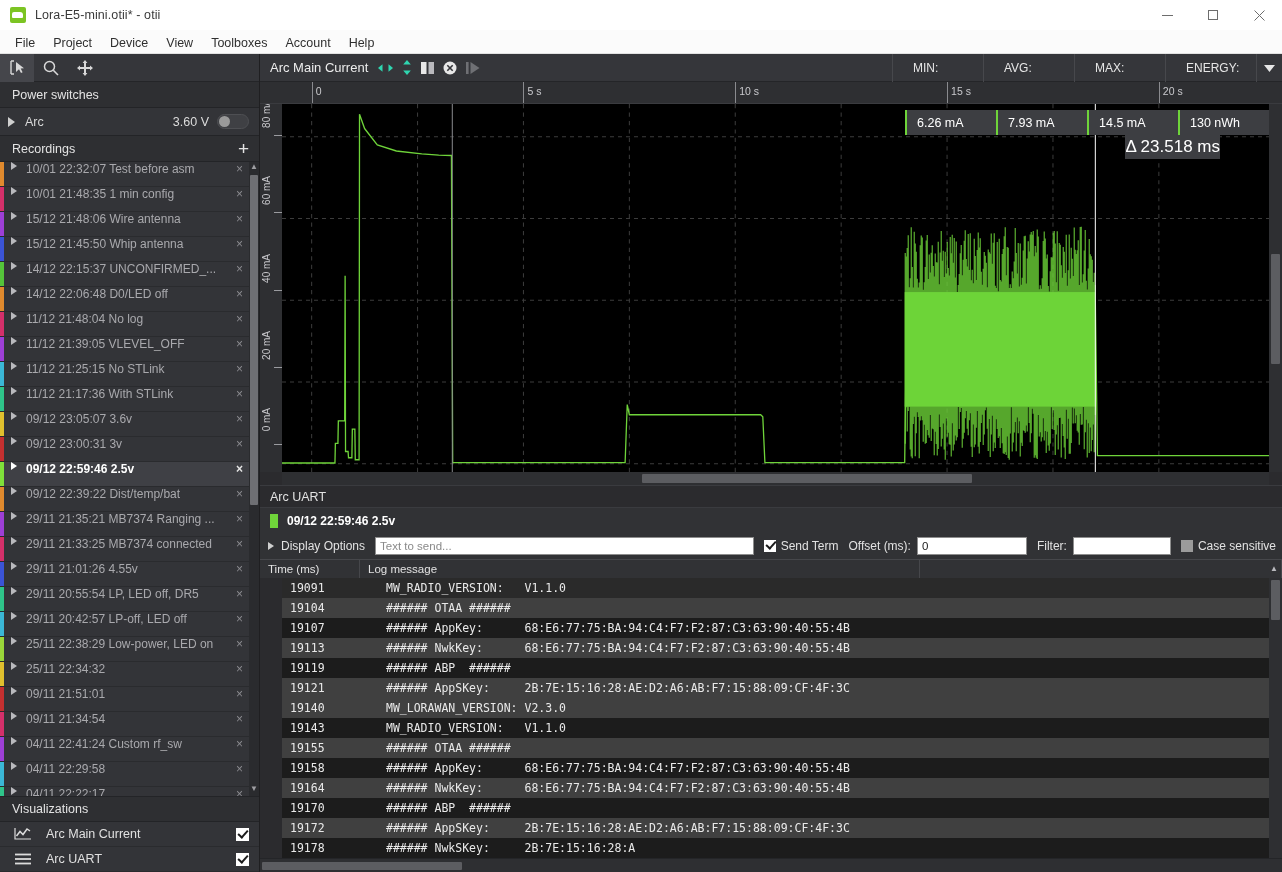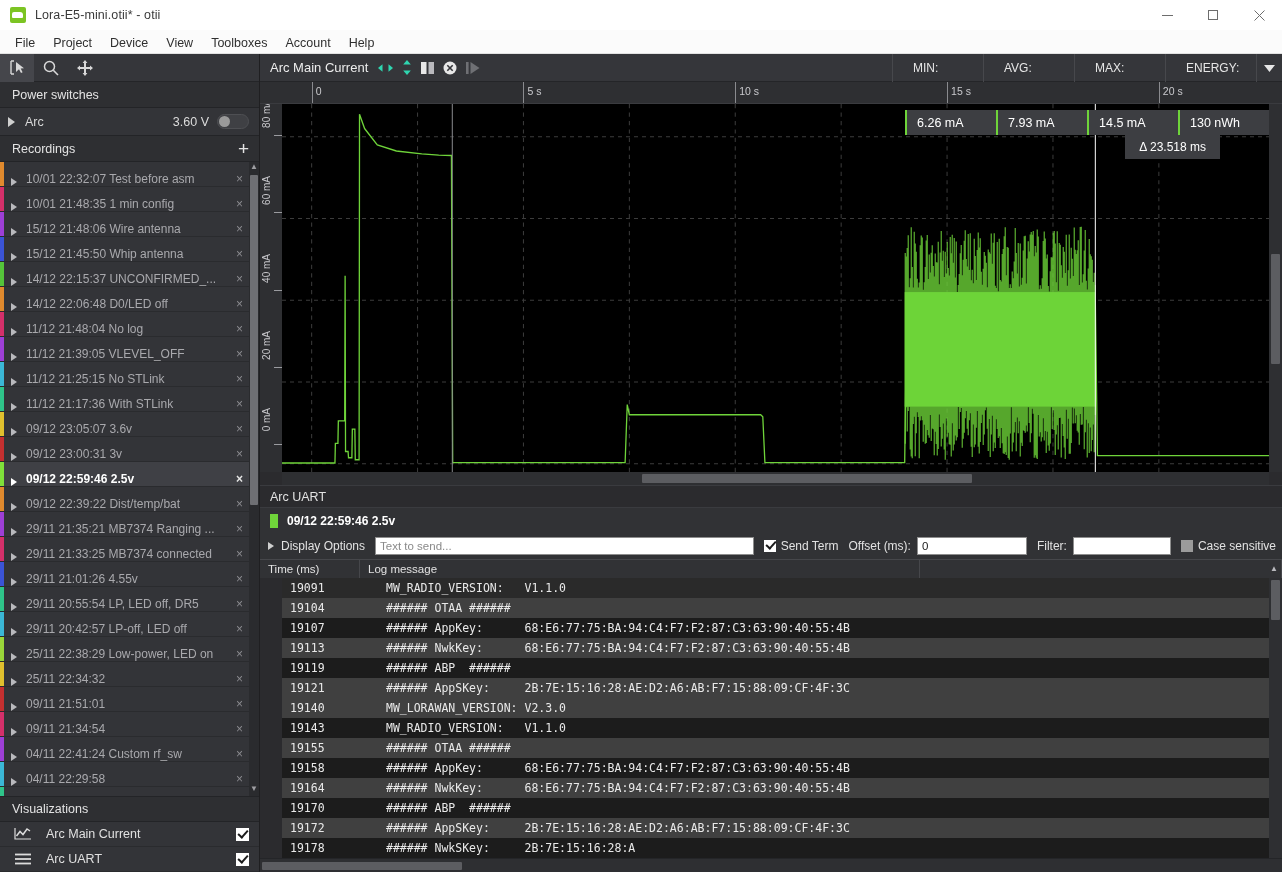--- a/index.html
+++ b/index.html
@@ -84,21 +84,21 @@
   }
   .toggle::after {
     content: ""; position: absolute; left: 1px; top: 1px; width: 11px; height: 11px;
     border-radius: 50%; background: #9a9a9a;
   }
 
   
   .rec-wrap { flex: 1 1 auto; position: relative; min-height: 0; overflow: hidden; background: #2e2f32; }
   .rec-list { position: absolute; inset: 0 10px 0 0; overflow: hidden; }
   .rec-item {
-    height: 25px; display: flex; align-items: flex-end; position: relative;
+    height: 25px; display: flex; align-items: flex-start; position: relative;
     font-size: 12px; color: #a9a9ad; background: #333438; border-bottom: 1px solid #2a2b2e;
     padding-right: 6px;
   }
   .rec-item.selected { background: #3f4045; color: #ffffff; font-weight: bold; }
   .rec-color { position: absolute; left: 0; top: 0; bottom: 0; width: 4px; }
   .rec-tri {
     width: 0; height: 0; border-left: 6px solid #b9b9bd;
     border-top: 4px solid transparent; border-bottom: 4px solid transparent;
     margin-left: 11px; margin-right: 9px; flex: 0 0 auto;
   }
@@ -178,21 +178,21 @@
   .val-row {
     position: absolute; top: 28px; height: 25px; display: flex; align-items: stretch;
     right: 13px; z-index: 6;
   }
   .val-cell {
     width: 91px; background: #3d3e42; display: flex; align-items: center; padding-left: 10px;
     font-size: 12.5px; color: #ffffff; border-left: 2px solid #6fd43a;
   }
   .delta-box {
     position: absolute; top: 53px; right: 62px; height: 24px; background: #3d3e42;
-    display: flex; align-items: center; padding: 0 14px; font-size: 12px; color: #ffffff; z-index: 6;
+    display: flex; align-items: center; padding: 0 0; font-size: 17px; color: #ffffff; z-index: 6;
   }
   .chart-vsb {
     position: absolute; right: 0; top: 22px; bottom: 13px; width: 13px; background: #2e2f32;
   }
   .chart-hsb {
     position: absolute; left: 22px; right: 13px; bottom: 0; height: 13px; background: #2e2f32;
   }
   .vsb-thumb { position: absolute; left: 2px; width: 9px; background: #5c5d61; border-radius: 1px; }
   .hsb-thumb { position: absolute; top: 2px; height: 9px; background: #5c5d61; border-radius: 1px; }
 

